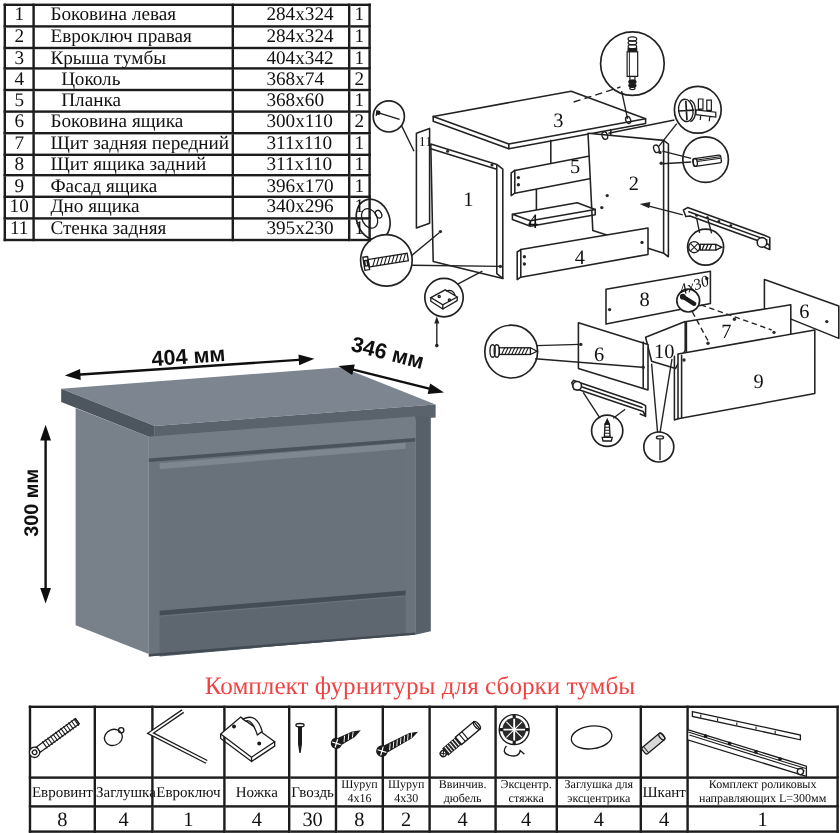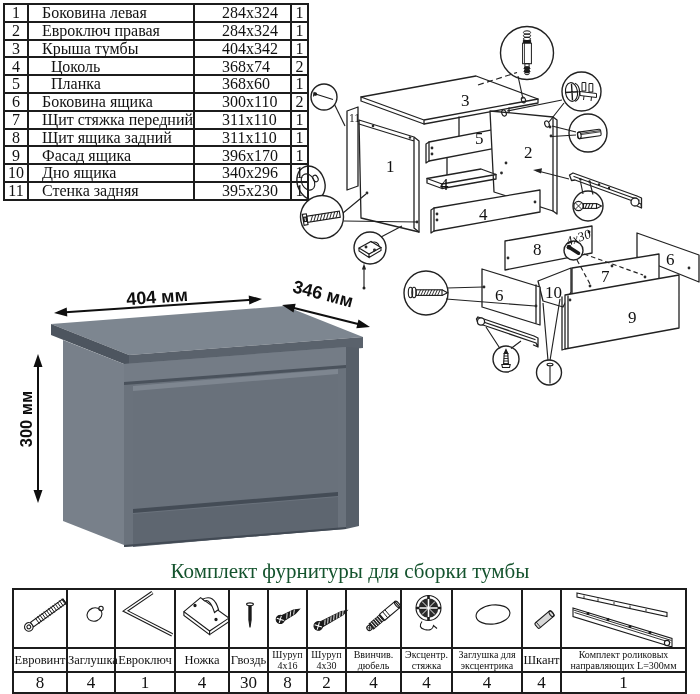--- a/index.html
+++ b/index.html
@@ -4,22 +4,22 @@
 body{position:relative;overflow:hidden;color:#111;font-family:"Liberation Serif",serif;}
 #ptable{position:absolute;left:3px;top:3px;}
 #ptable table{border-collapse:collapse;table-layout:fixed;width:278px;}
 #ptable td{border:2px solid #1c1c1c;font-size:16px;line-height:15.5px;height:15.8px;padding:0;white-space:nowrap;overflow:visible;}
 #ptable td.n{text-align:center;width:22px;}
 #ptable td.nm{width:151px;padding-left:13px;}
 #ptable td.sz{width:68px;padding-left:27px;}
 #ptable td.q{width:15px;text-align:center;}
 .ind1{padding-left:13px !important;}
 .ind2{padding-left:22px !important;}
-#heading{position:absolute;left:0;top:559px;width:700px;text-align:center;font-size:21px;letter-spacing:0px;color:#14532d;}
-#htable{position:absolute;left:12px;top:588px;}
+#heading{position:absolute;left:0;top:559px;width:700px;text-align:center;font-size:21px;letter-spacing:0px;color:#ef4444;}
+#htable{position:absolute;left:24px;top:588px;}
 #htable table{border-collapse:collapse;table-layout:fixed;width:673px;}
 #htable td{border:2px solid #1c1c1c;padding:0;text-align:center;overflow:hidden;}
 #htable tr.icons td{height:57px;}
 #htable tr.lbl td{height:20px;font-size:12.5px;line-height:11px;white-space:nowrap;overflow:visible;}
 #htable tr.lbl td.two{font-size:10px;}
 #htable tr.qty td{height:19px;font-size:17px;line-height:19px;}
 #diag{position:absolute;left:0;top:0;}
 </style></head>
 <body>
 <svg id="diag" width="700" height="694" viewBox="0 0 700 694">
@@ -253,21 +253,21 @@
           <td class="q">1</td>
         </tr>
 <tr>
           <td class="n">6</td>
           <td class="nm">Боковина ящика</td>
           <td class="sz">300x110</td>
           <td class="q">2</td>
         </tr>
 <tr>
           <td class="n">7</td>
-          <td class="nm">Щит стяжка передний</td>
+          <td class="nm">Щит задняя передний</td>
           <td class="sz">311x110</td>
           <td class="q">1</td>
         </tr>
 <tr>
           <td class="n">8</td>
           <td class="nm">Щит ящика задний</td>
           <td class="sz">311x110</td>
           <td class="q">1</td>
         </tr>
 <tr>

